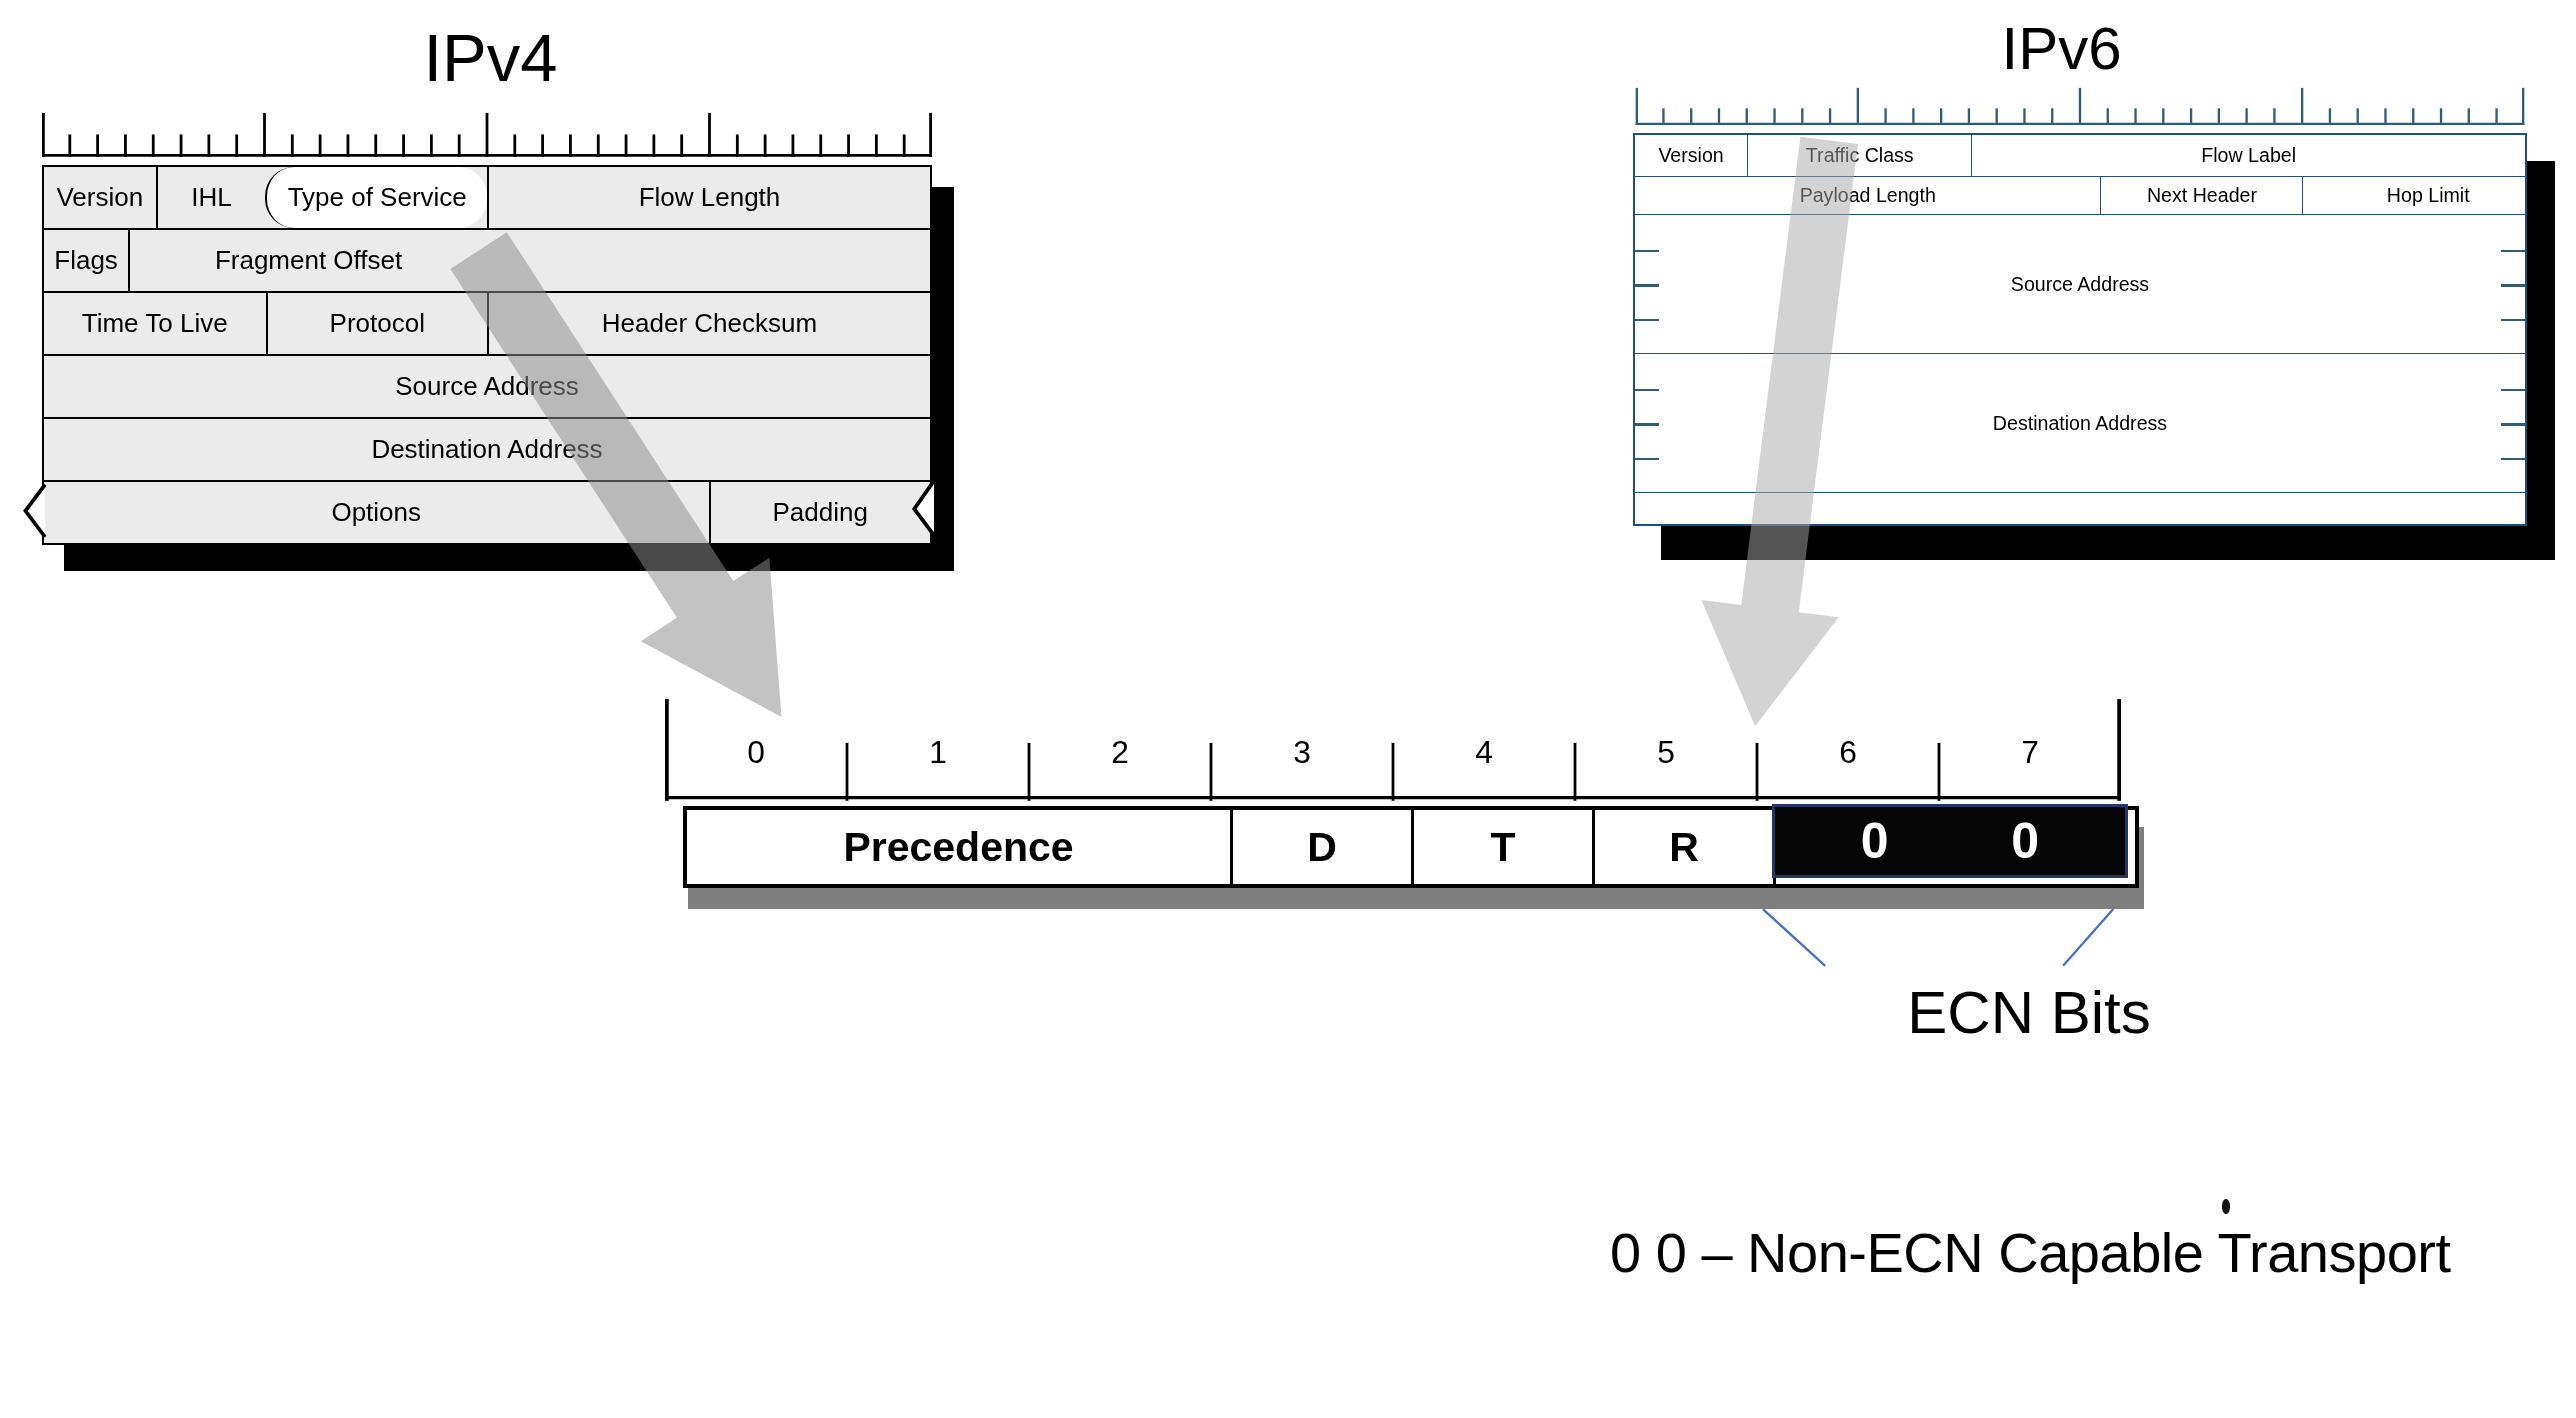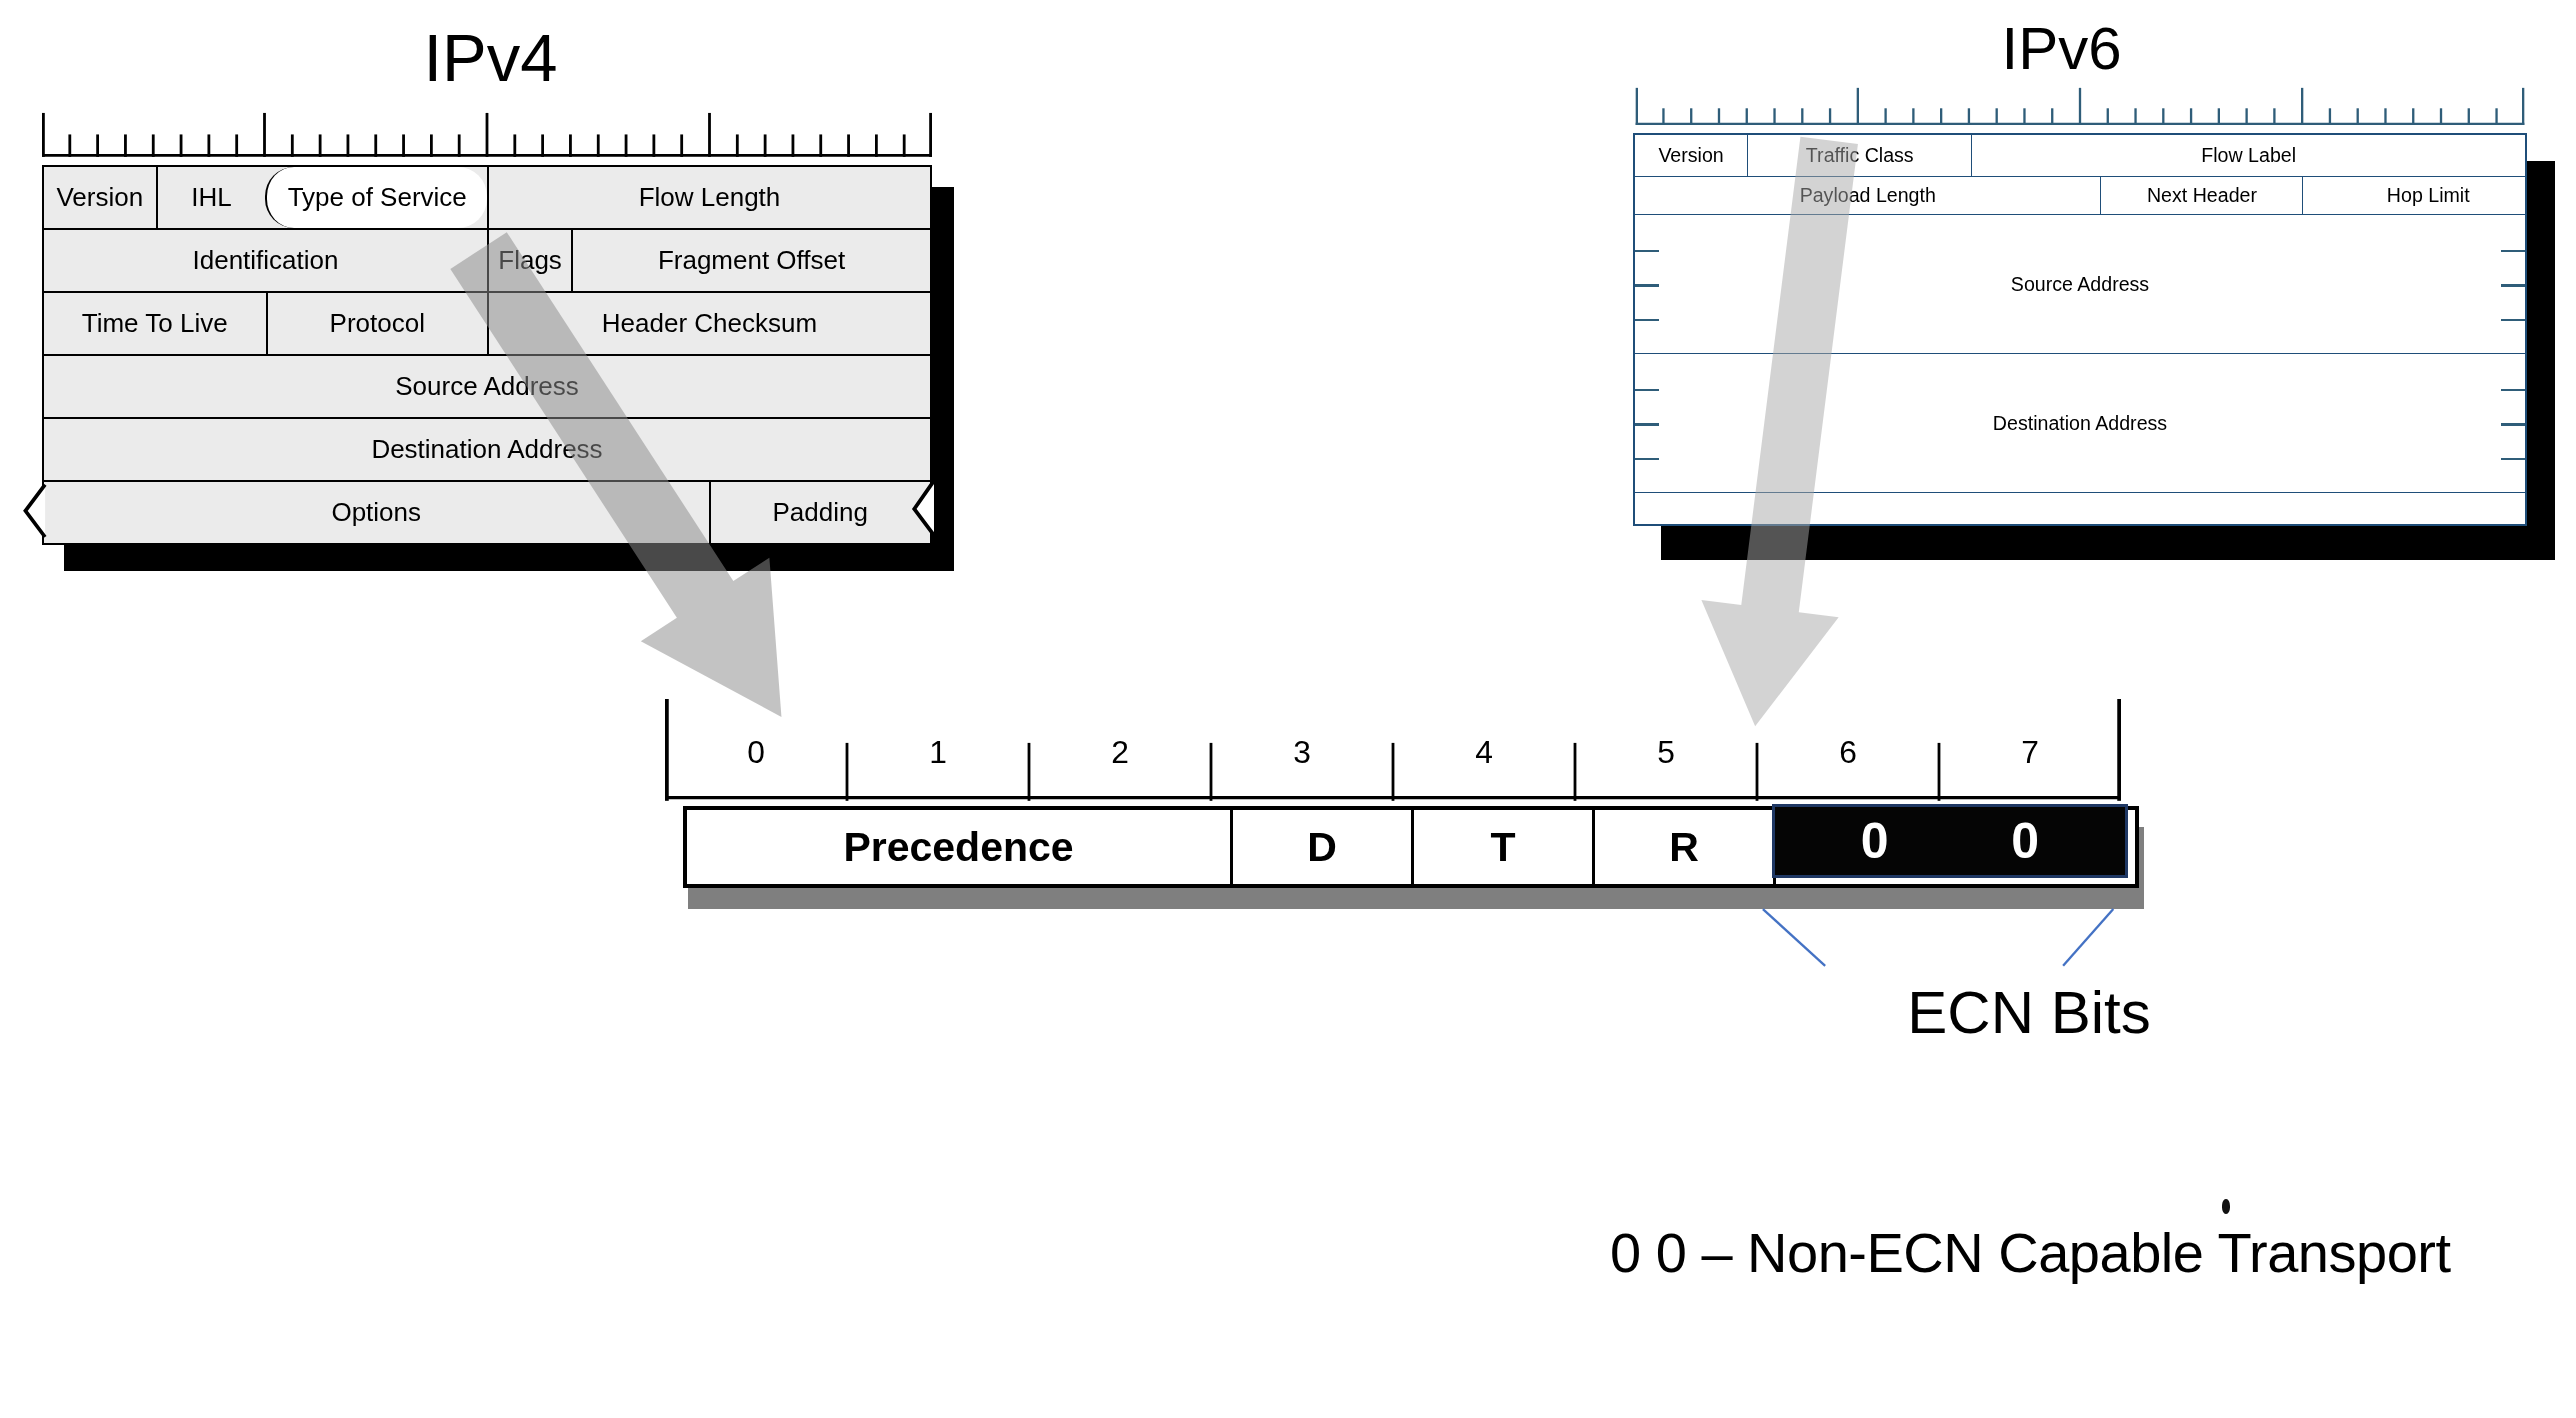--- a/index.html
+++ b/index.html
@@ -103,21 +103,20 @@
   <div class="abs shadow4"></div>
 
   <div class="abs tbl4">
     <div class="t-row">
       <div class="cell" style="width:12.6%;">Version</div>
       <div class="cell" style="width:12.4%;">IHL</div>
       <div class="cell cell-white" style="width:25%;">Type of Service</div>
       <div class="cell" style="width:50%;">Flow Length</div>
     </div>
     <div class="t-row">
-      <div class="cell" style="width:50%;">Identification</div>
       <div class="cell" style="width:9.5%;">Flags</div>
       <div class="cell" style="width:40.5%;">Fragment Offset</div>
     </div>
     <div class="t-row">
       <div class="cell" style="width:25%;">Time To Live</div>
       <div class="cell" style="width:25%;">Protocol</div>
       <div class="cell" style="width:50%;">Header Checksum</div>
     </div>
     <div class="t-row">
       <div class="cell" style="width:100%;">Source Address</div>

